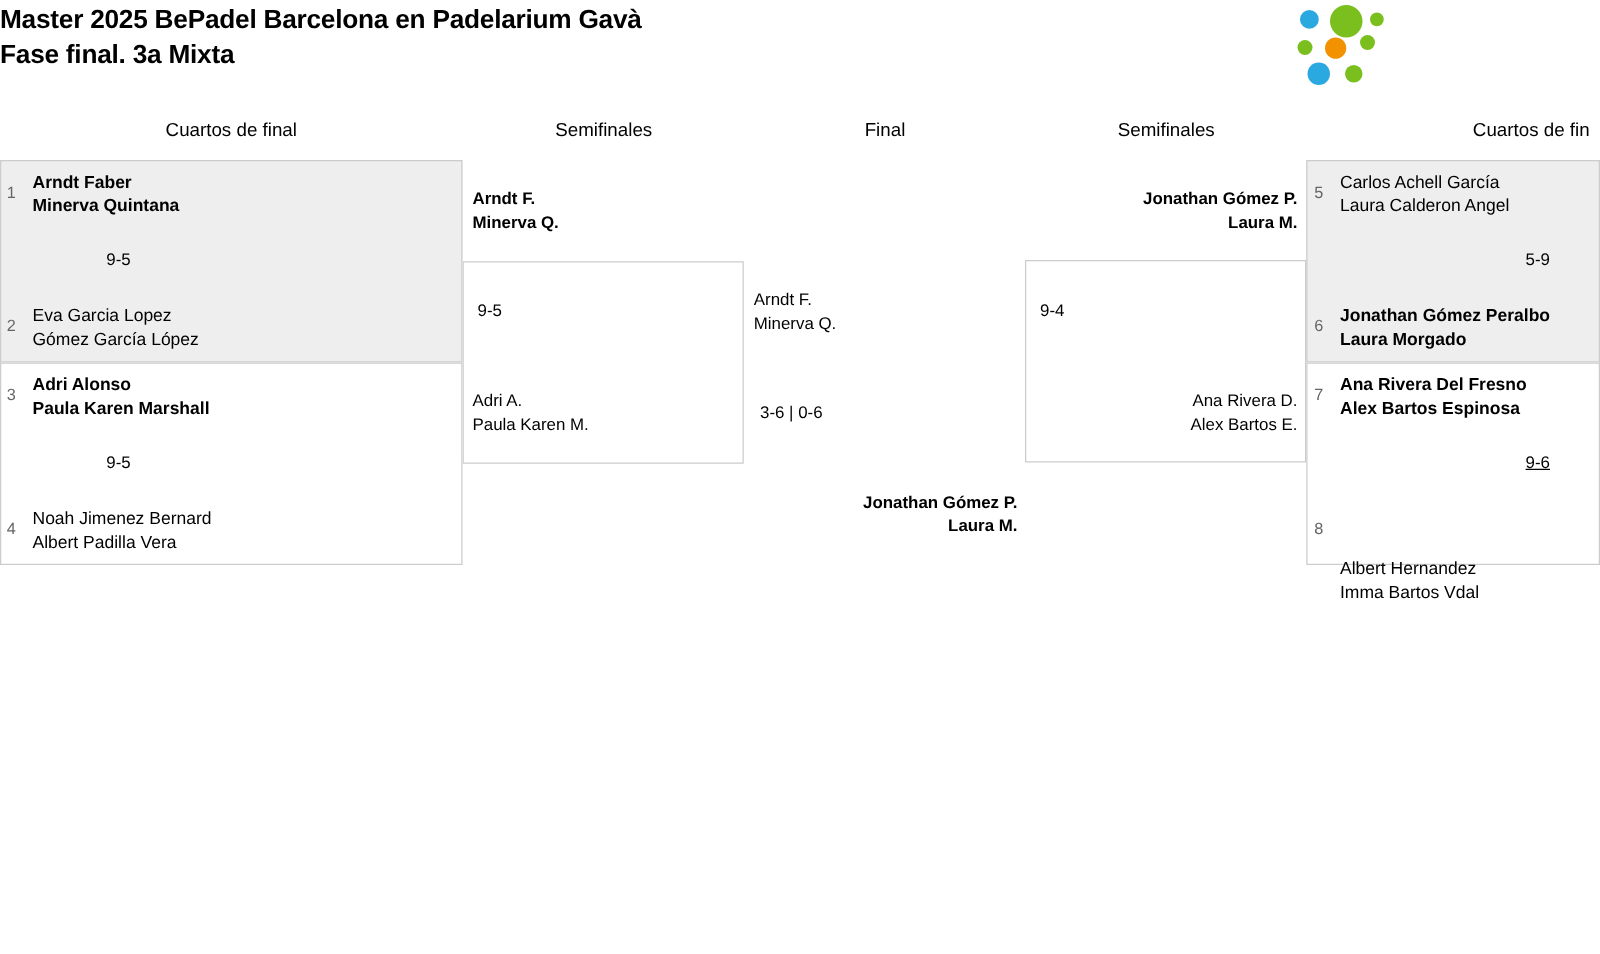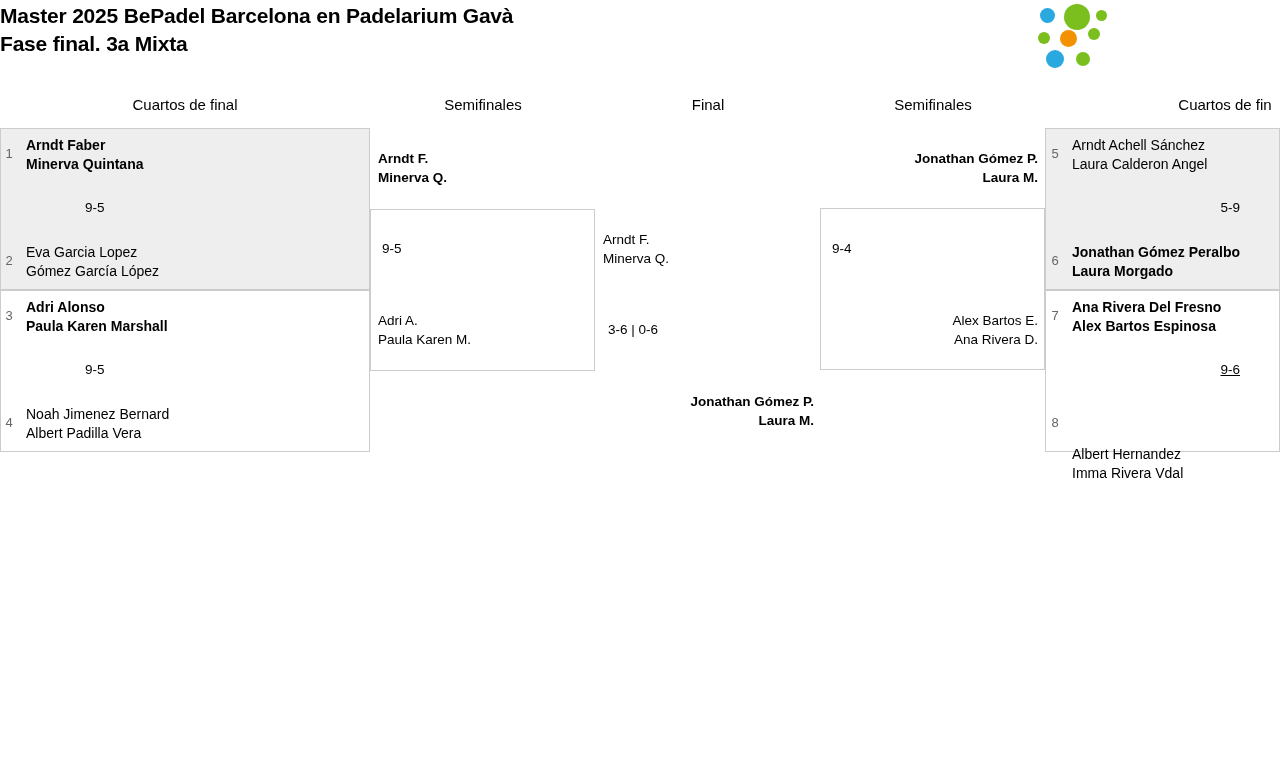--- a/index.html
+++ b/index.html
@@ -179,43 +179,43 @@
   </div>
 
   <div class="adv bold right" style="left:792px; top:149px; width:246px;">
     <span class="p">Jonathan Gómez P.</span>
     <span class="p">Laura M.</span>
   </div>
 
   <div class="box" style="left:820px; top:208px; width:225px; height:162px;"></div>
   <div class="score center" style="left:832px; top:241px; width:200px;">9-4</div>
   <div class="adv right" style="left:792px; top:311px; width:246px;">
+    <span class="p">Ana Rivera D.</span>
     <span class="p">Alex Bartos E.</span>
-    <span class="p">Ana Rivera D.</span>
   </div>
 
   <div class="box shaded" style="left:1045px; top:128px; width:235px; height:162px;"></div>
   <div class="seed" style="left:1046px; top:146px;">5</div>
   <div class="team" style="left:1072px; top:136px;">
-    <span class="p">Arndt Achell Sánchez</span>
+    <span class="p">Carlos Achell García</span>
     <span class="p">Laura Calderon Angel</span>
   </div>
   <div class="score right" style="left:1040px; top:200px; width:200px;">5-9</div>
   <div class="seed" style="left:1046px; top:253px;">6</div>
   <div class="team winner" style="left:1072px; top:243px;">
     <span class="p">Jonathan Gómez Peralbo</span>
     <span class="p">Laura Morgado</span>
   </div>
 
   <div class="box" style="left:1045px; top:290px; width:235px; height:162px;"></div>
   <div class="seed" style="left:1046px; top:308px;">7</div>
   <div class="team winner" style="left:1072px; top:298px;">
     <span class="p">Ana Rivera Del Fresno</span>
     <span class="p">Alex Bartos Espinosa</span>
   </div>
   <div class="score right" style="left:1040px; top:362px; width:200px;text-decoration:underline;">9-6</div>
   <div class="seed" style="left:1046px; top:415px;">8</div>
   <div class="team" style="left:1072px; top:405px;margin-top:40px;">
     <span class="p">Albert Hernandez</span>
-    <span class="p">Imma Rivera Vdal</span>
+    <span class="p">Imma Bartos Vdal</span>
   </div>
 
 </div>
 
 </body></html>

